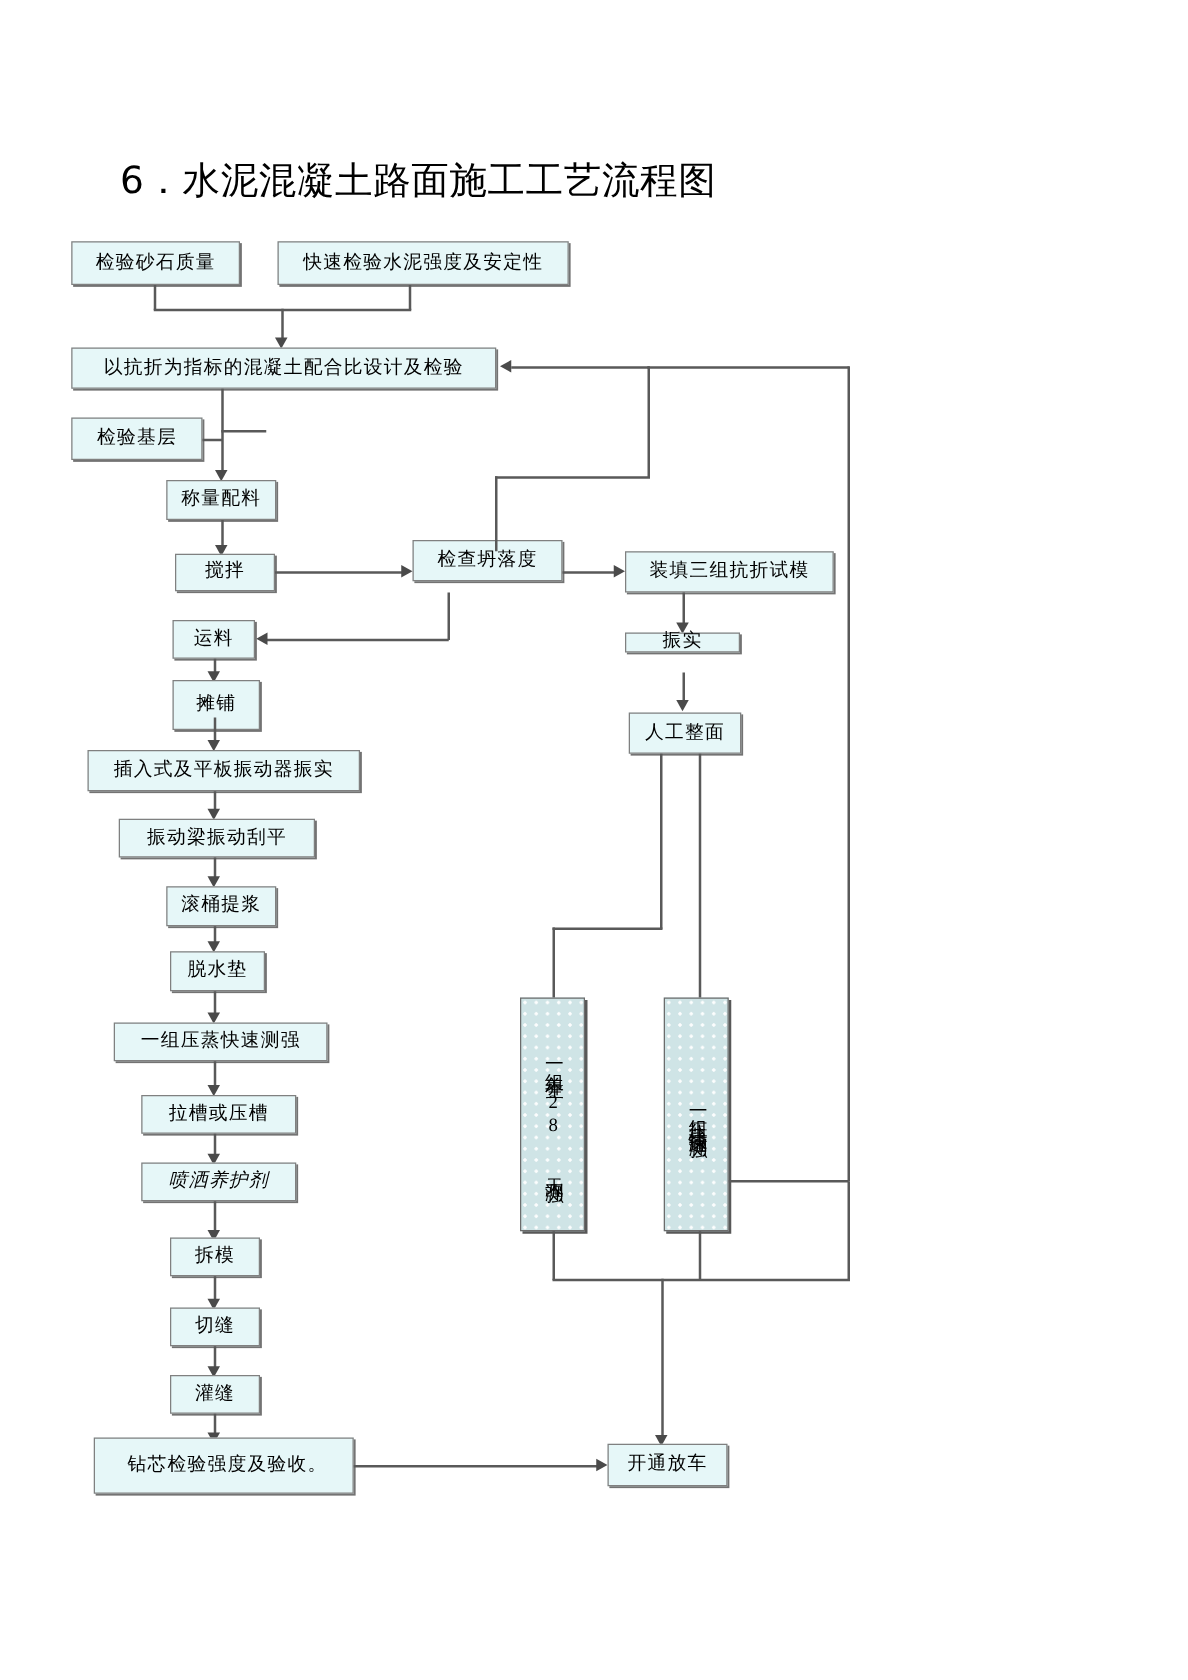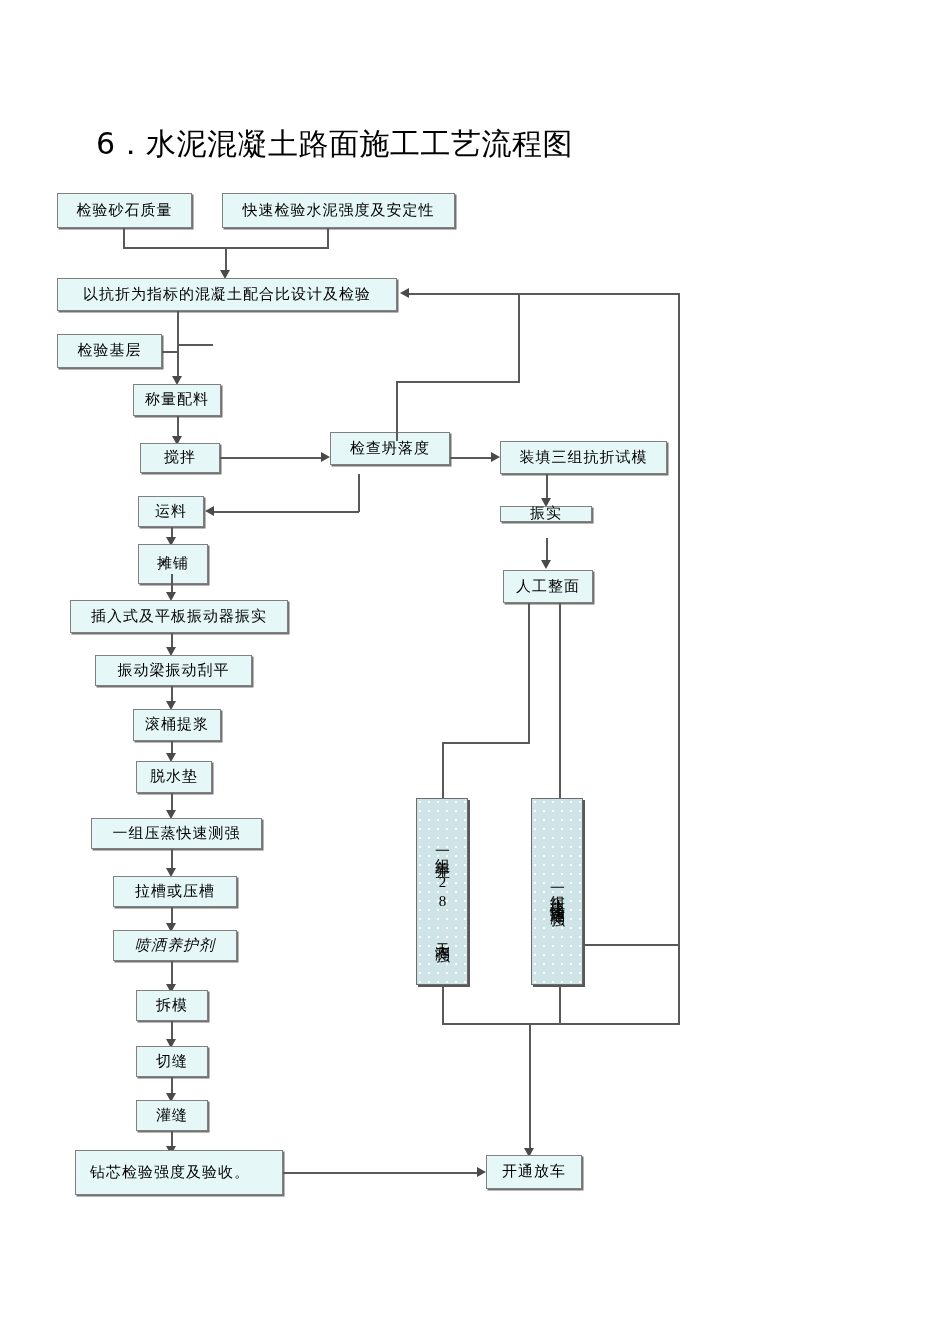--- a/index.html
+++ b/index.html
@@ -224,21 +224,21 @@
   </div>
   <div class="ln lnv" style="left:171px;top:1077px;height:18px;"></div>
   <div class="arw arw-d" style="left:166px;top:1093px;"></div>
 
   <div class="box" style="left:136px;top:1100px;width:72px;height:31px;">
     <span>灌缝</span>
   </div>
   <div class="ln lnv" style="left:171px;top:1131px;height:17px;"></div>
   <div class="arw arw-d" style="left:166px;top:1146px;"></div>
 
-  <div class="box" style="left:75px;top:1150px;width:208px;height:45px;justify-content:flex-start;padding-left:14px;">
+  <div class="box" style="left:75px;top:1150px;width:208px;height:45px;justify-content:flex-start;padding-left:26px;">
     <span>钻芯检验强度及验收。</span>
   </div>
 
   <div class="ln lnh" style="left:283px;top:1172px;width:196px;"></div>
   <div class="arw arw-r" style="left:477px;top:1167px;"></div>
 
   <div class="box" style="left:486px;top:1155px;width:96px;height:34px;">
     <span>开通放车</span>
   </div>
 

